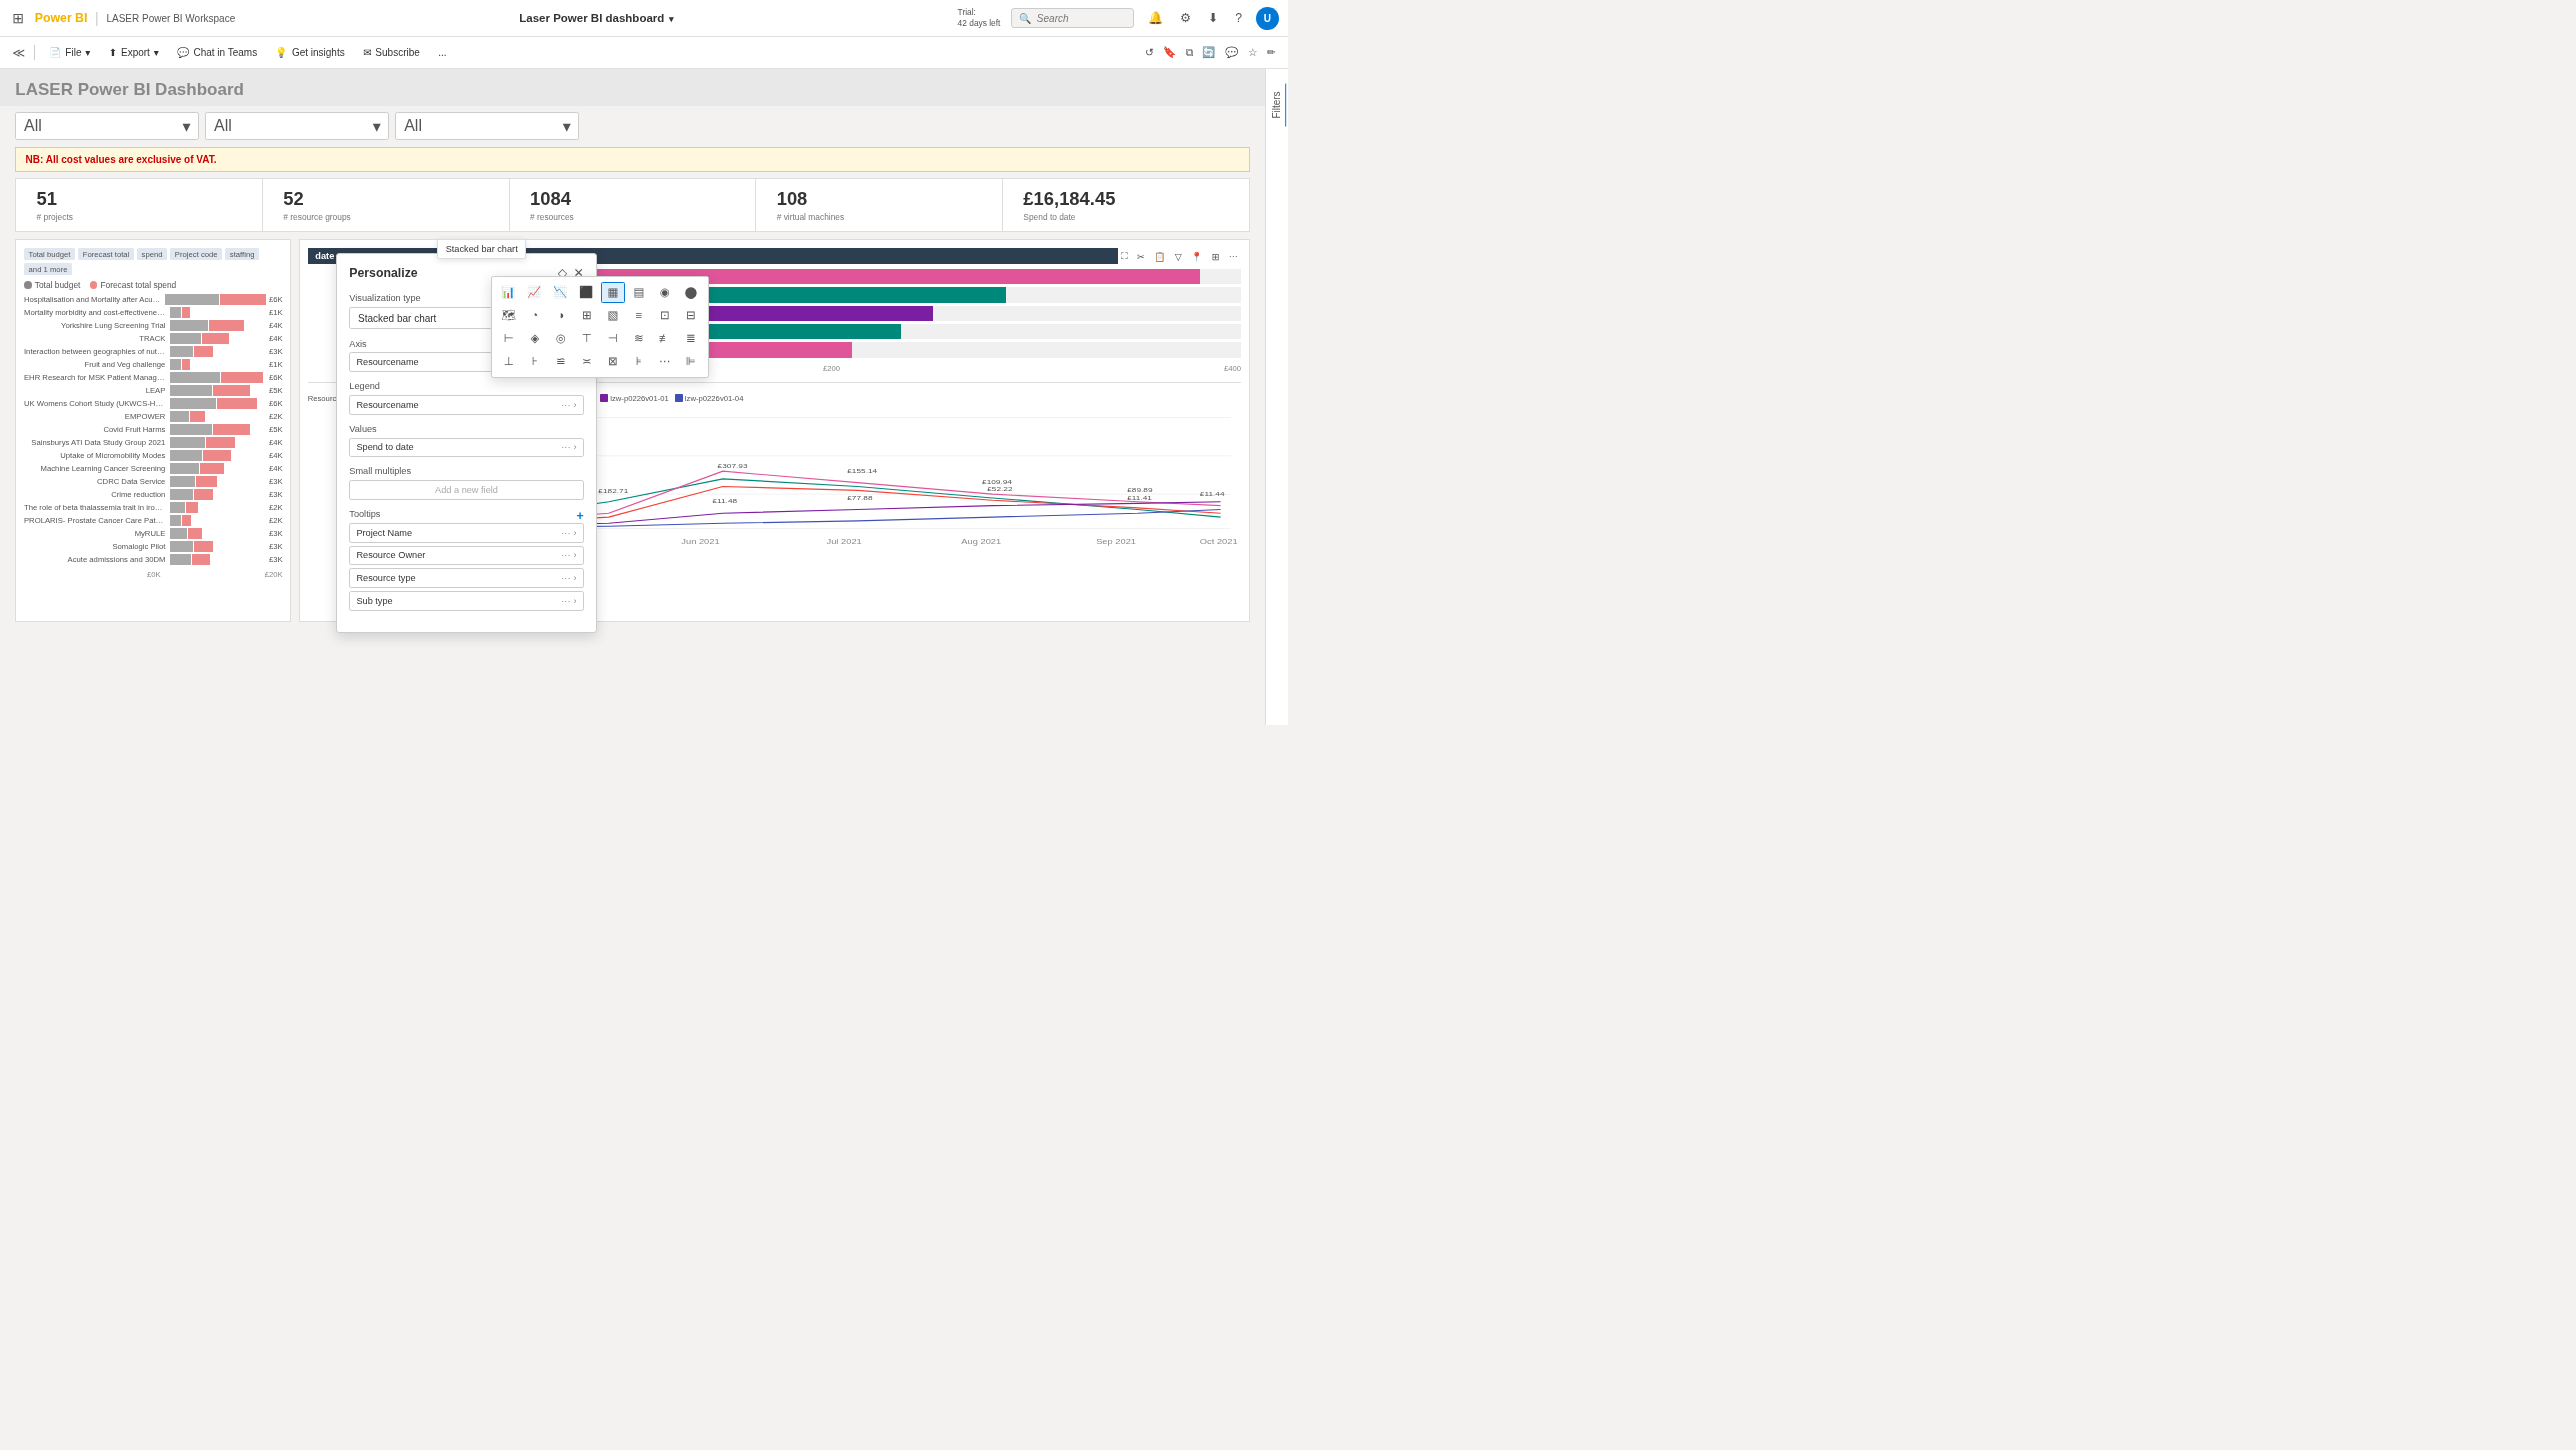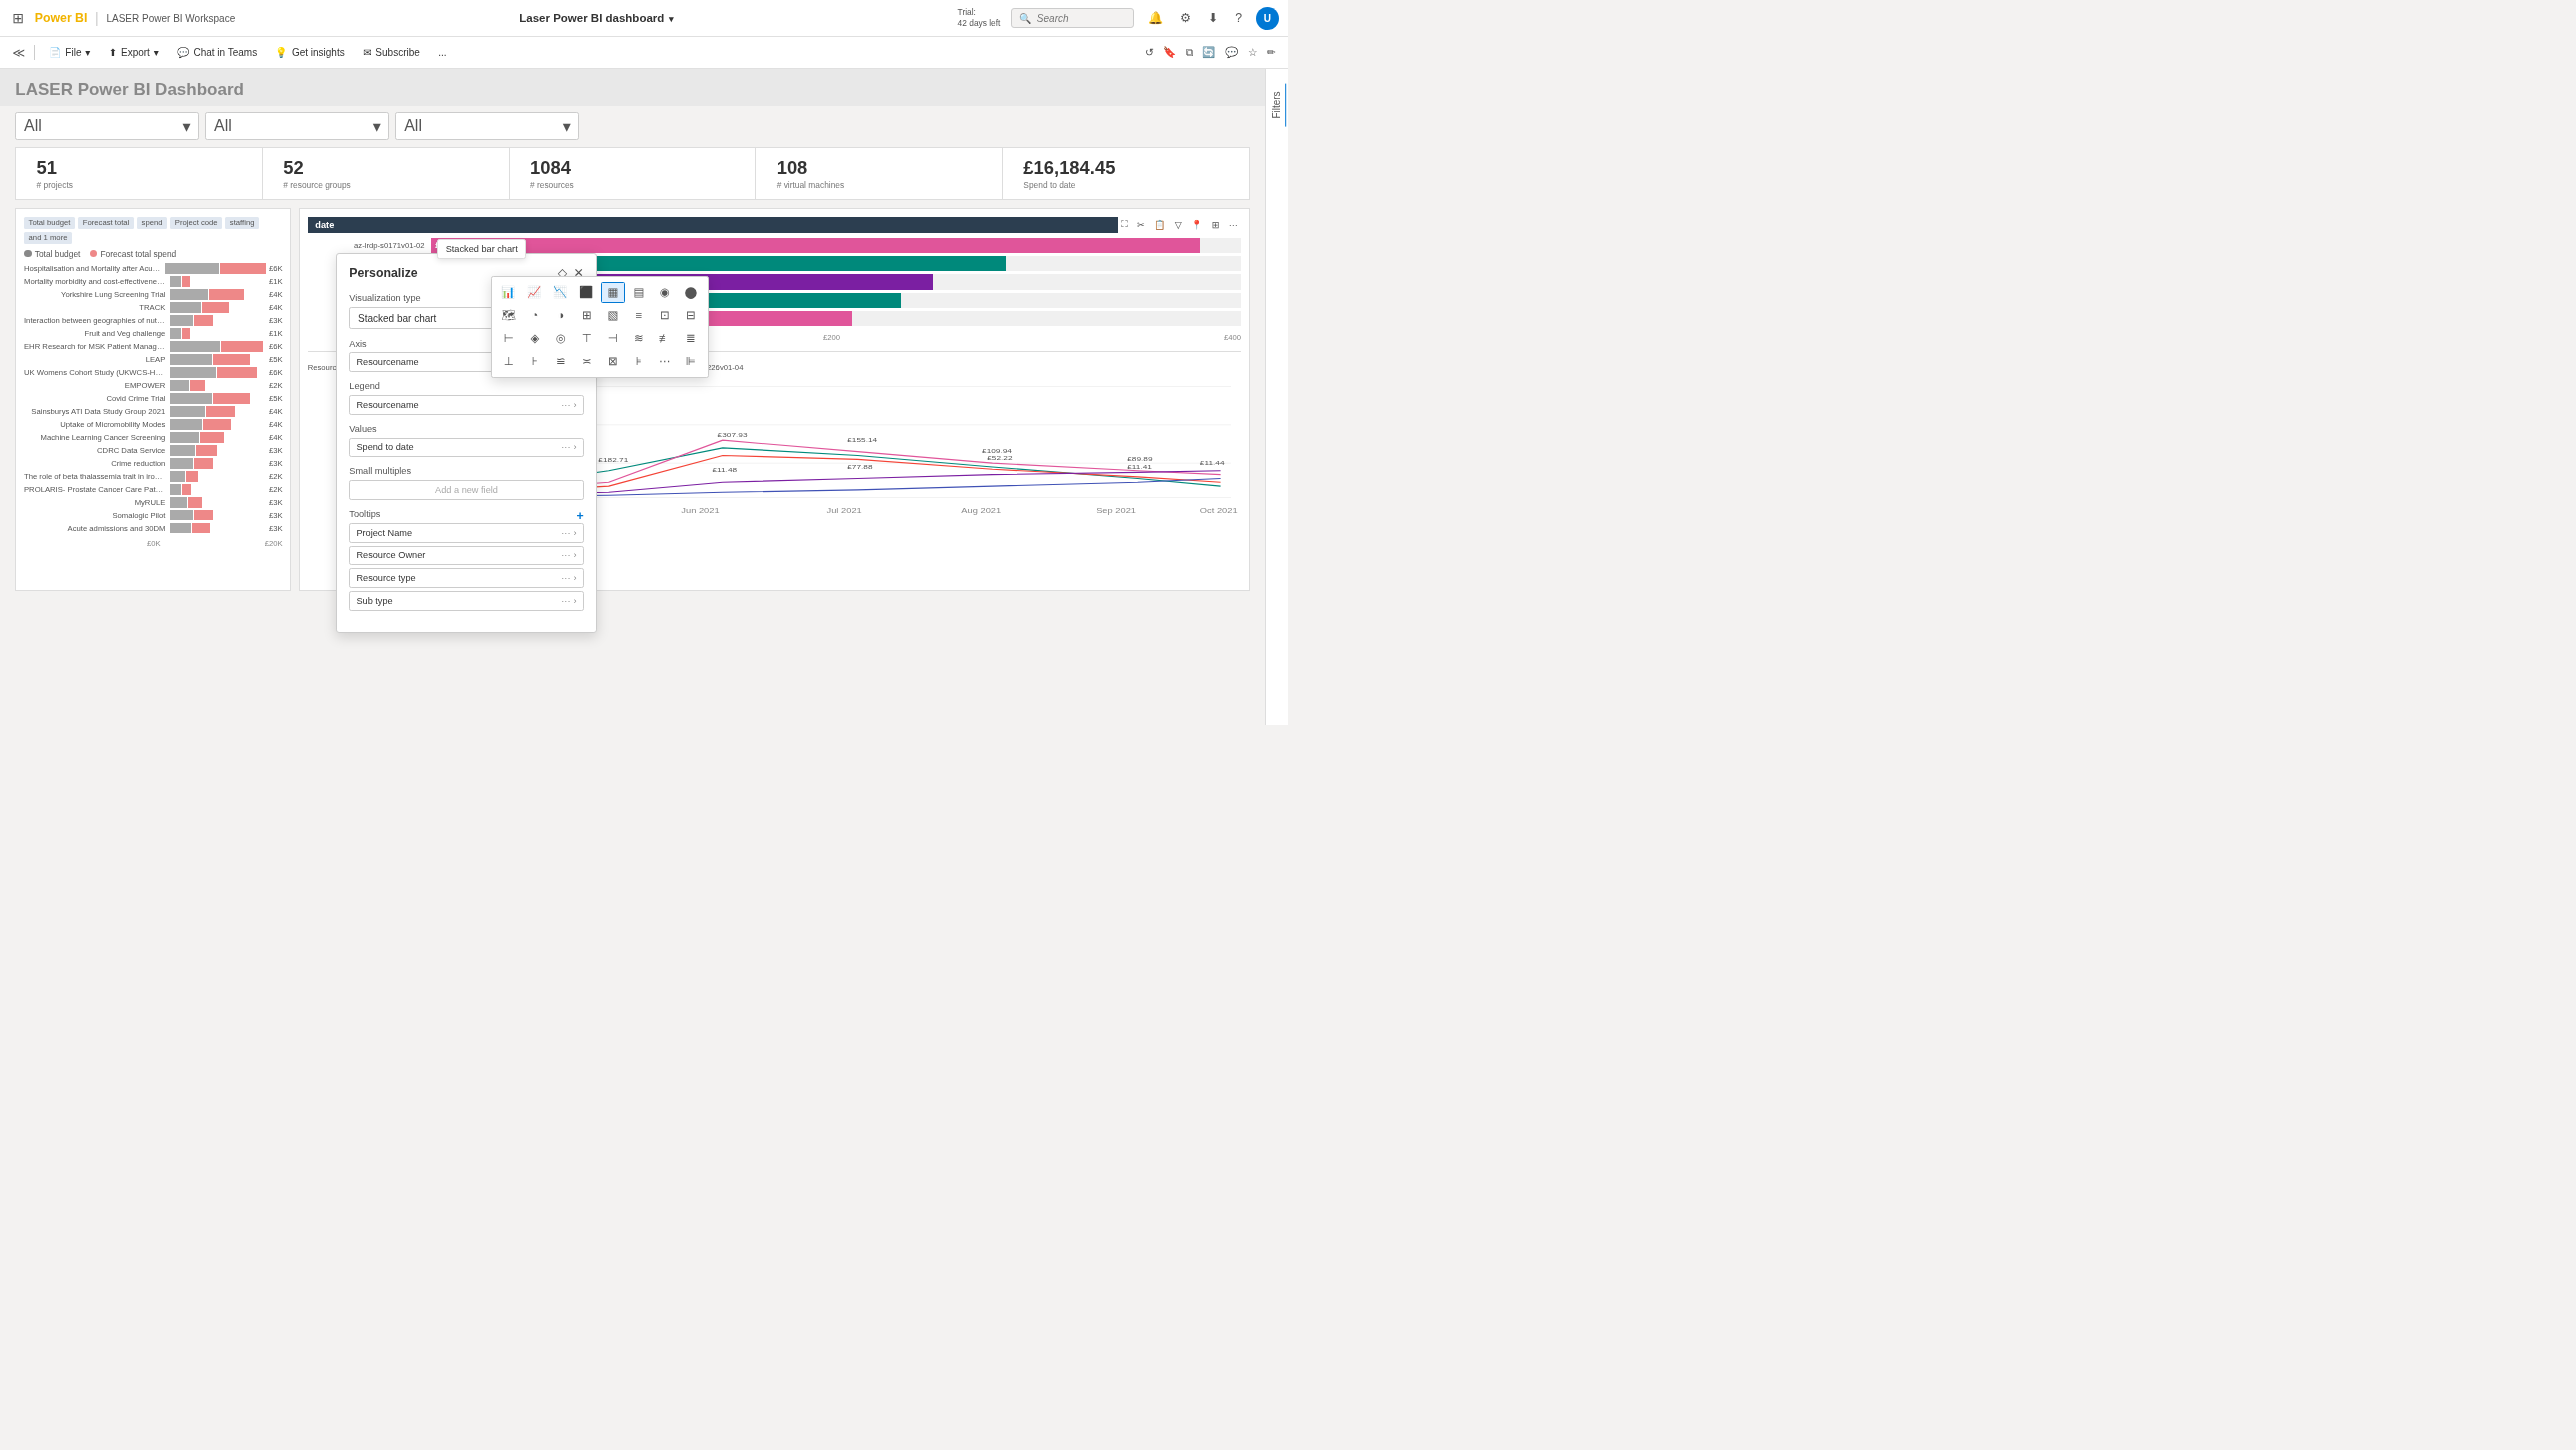--- a/index.html
+++ b/index.html
@@ -299,20 +299,23 @@
       <div class="filter-dropdown">
         <span>All</span>
         <span>▾</span>
       </div>
       <div class="filter-dropdown">
         <span>All</span>
         <span>▾</span>
       </div>
     </div>
 
+    <div class="warning-banner">
+      <strong>NB: All cost values are exclusive of VAT.</strong>
+    </div>
 
     <div class="kpi-row" id="kpi-row">
         <div class="kpi-card">
           <div class="kpi-value">51</div>
           <div class="kpi-label"># projects</div>
         </div>
         <div class="kpi-card">
           <div class="kpi-value">52</div>
           <div class="kpi-label"># resource groups</div>
         </div>
@@ -426,21 +429,21 @@
             </div>
             <div class="bar-chart-row">
     <div class="bar-label">EMPOWER</div>
     <div class="bar-track">
       <div class="bar-seg" style="width:19px;background:#aaa;"></div>
       <div class="bar-seg" style="width:15.3px;background:#e88;"></div>
     </div>
     <div class="bar-amount">£2K</div>
             </div>
             <div class="bar-chart-row">
-    <div class="bar-label">Covid Crime Trial</div>
+    <div class="bar-label">Covid Fruit Harms</div>
     <div class="bar-track">
       <div class="bar-seg" style="width:42px;background:#aaa;"></div>
       <div class="bar-seg" style="width:37px;background:#e88;"></div>
     </div>
     <div class="bar-amount">£5K</div>
             </div>
             <div class="bar-chart-row">
     <div class="bar-label">Sainsburys ATI Data Study Group 2021</div>
     <div class="bar-track">
       <div class="bar-seg" style="width:35px;background:#aaa;"></div>

